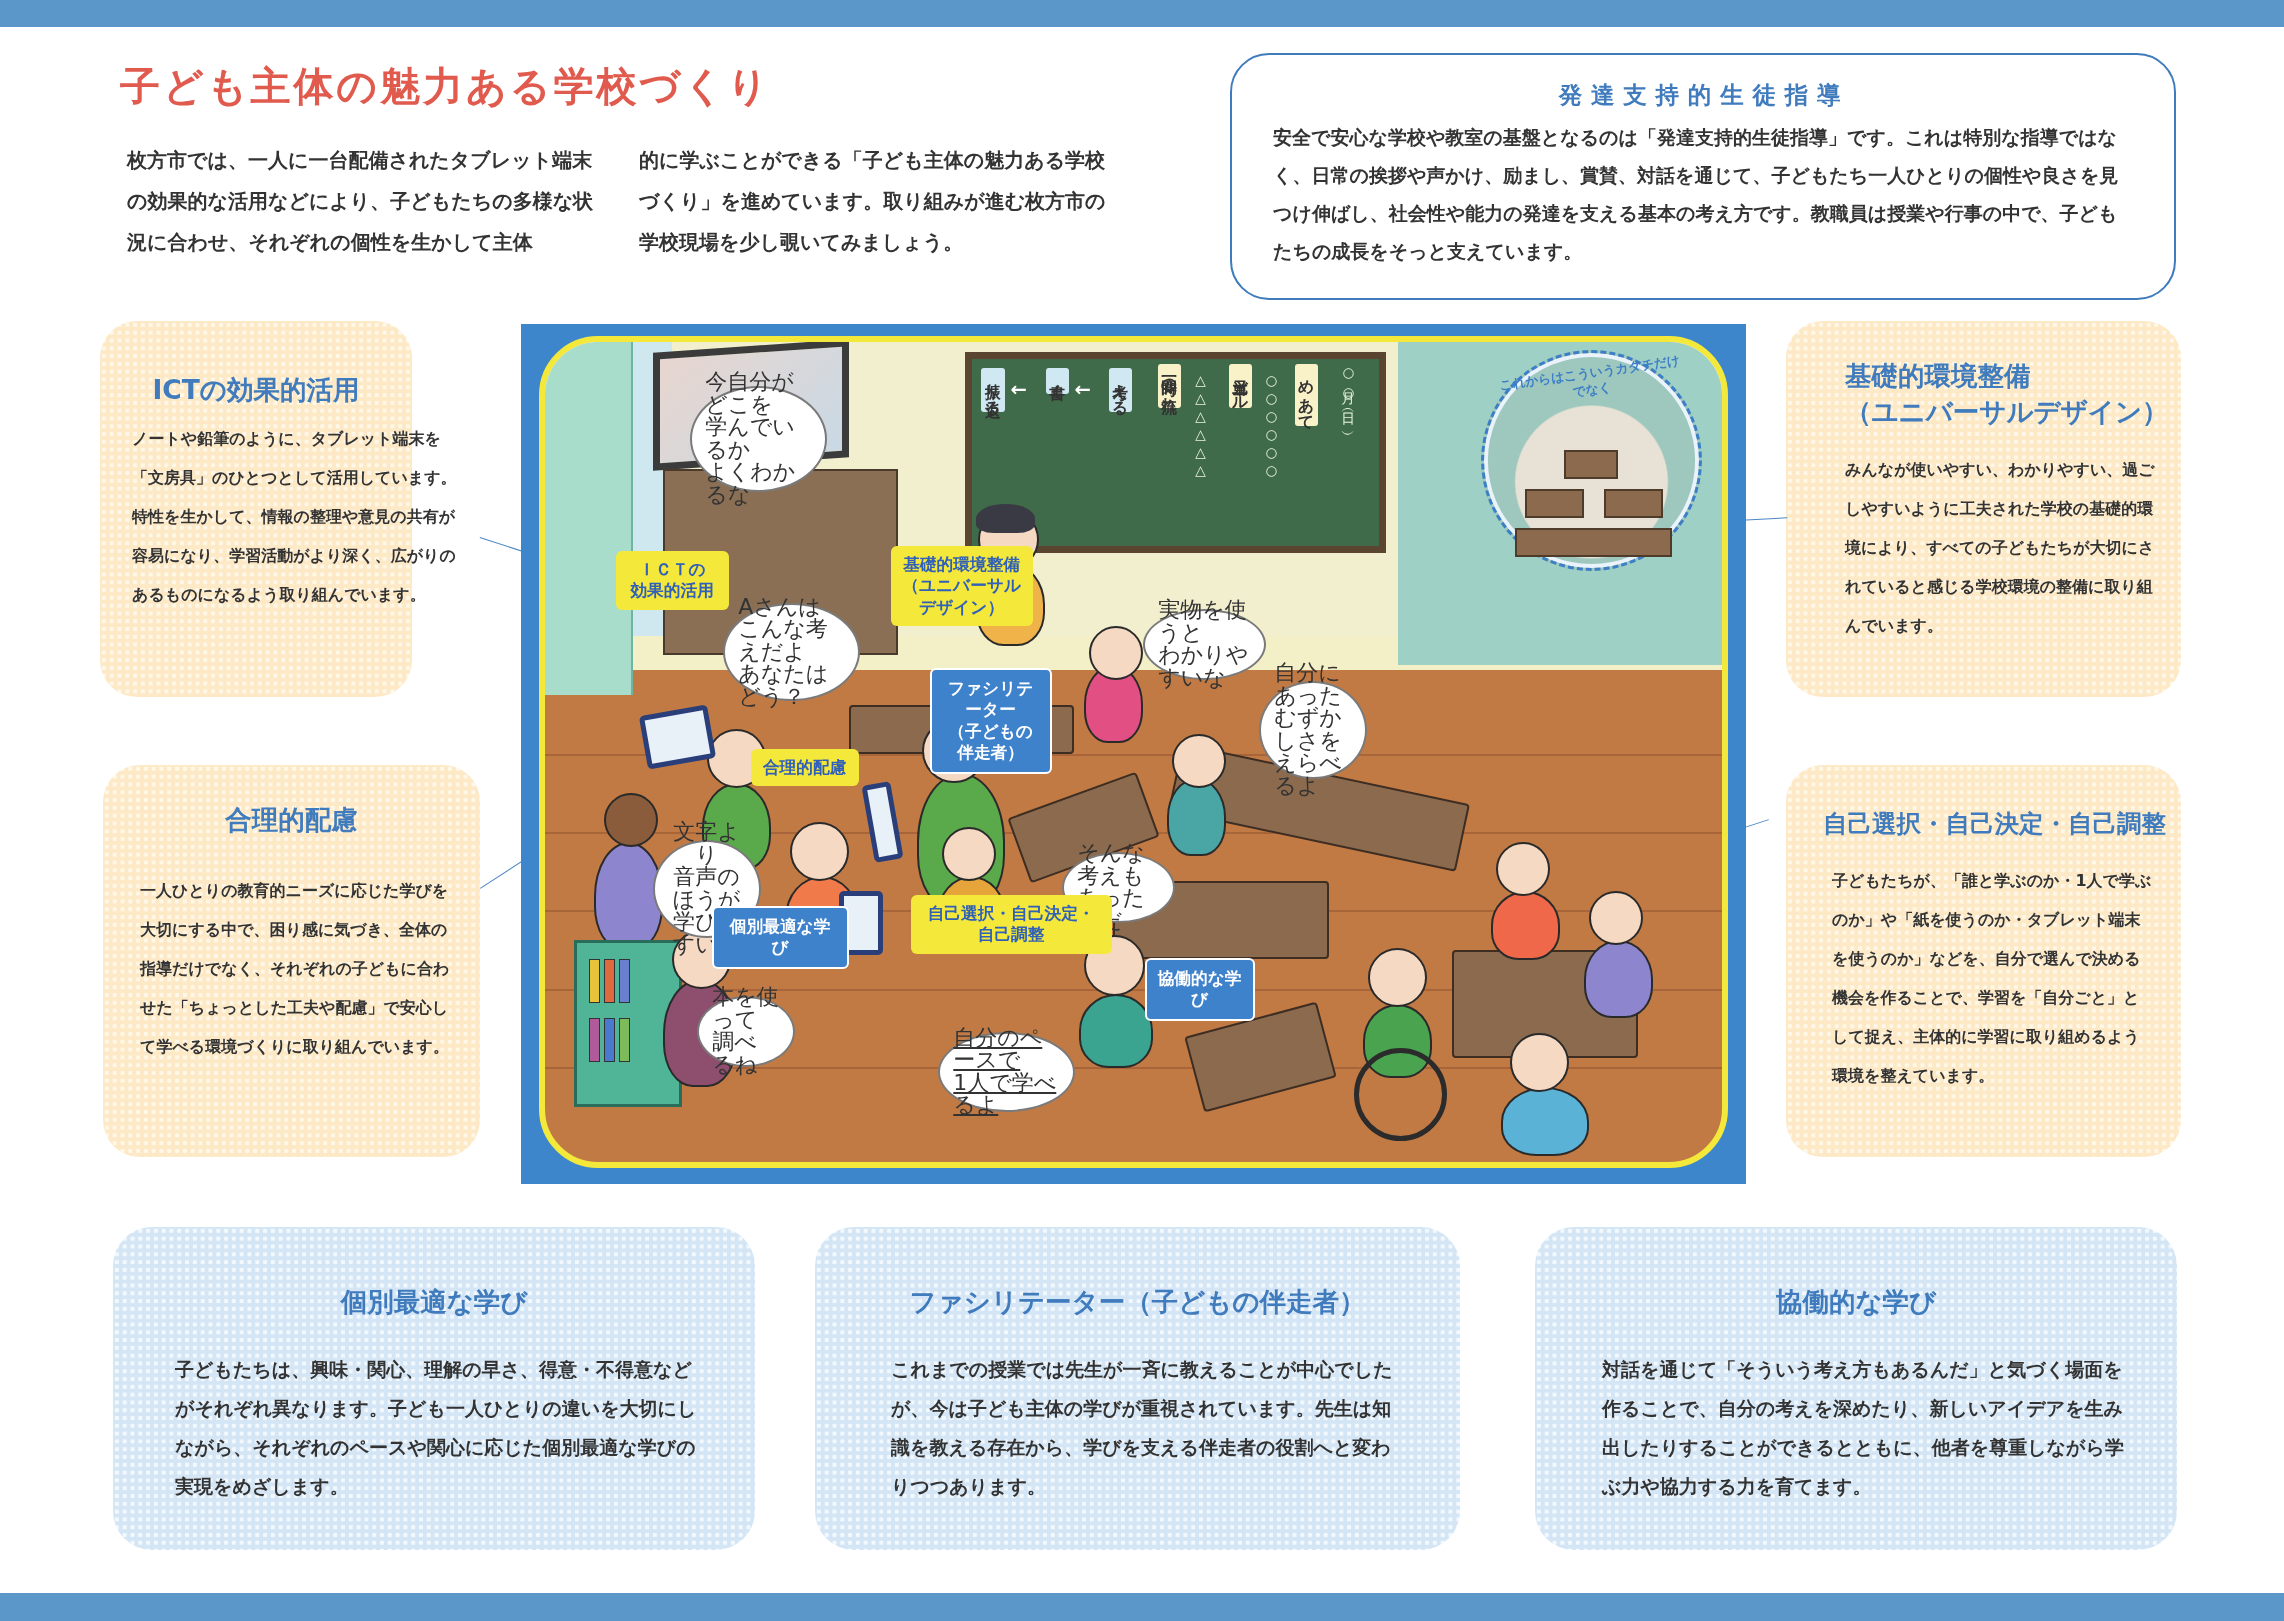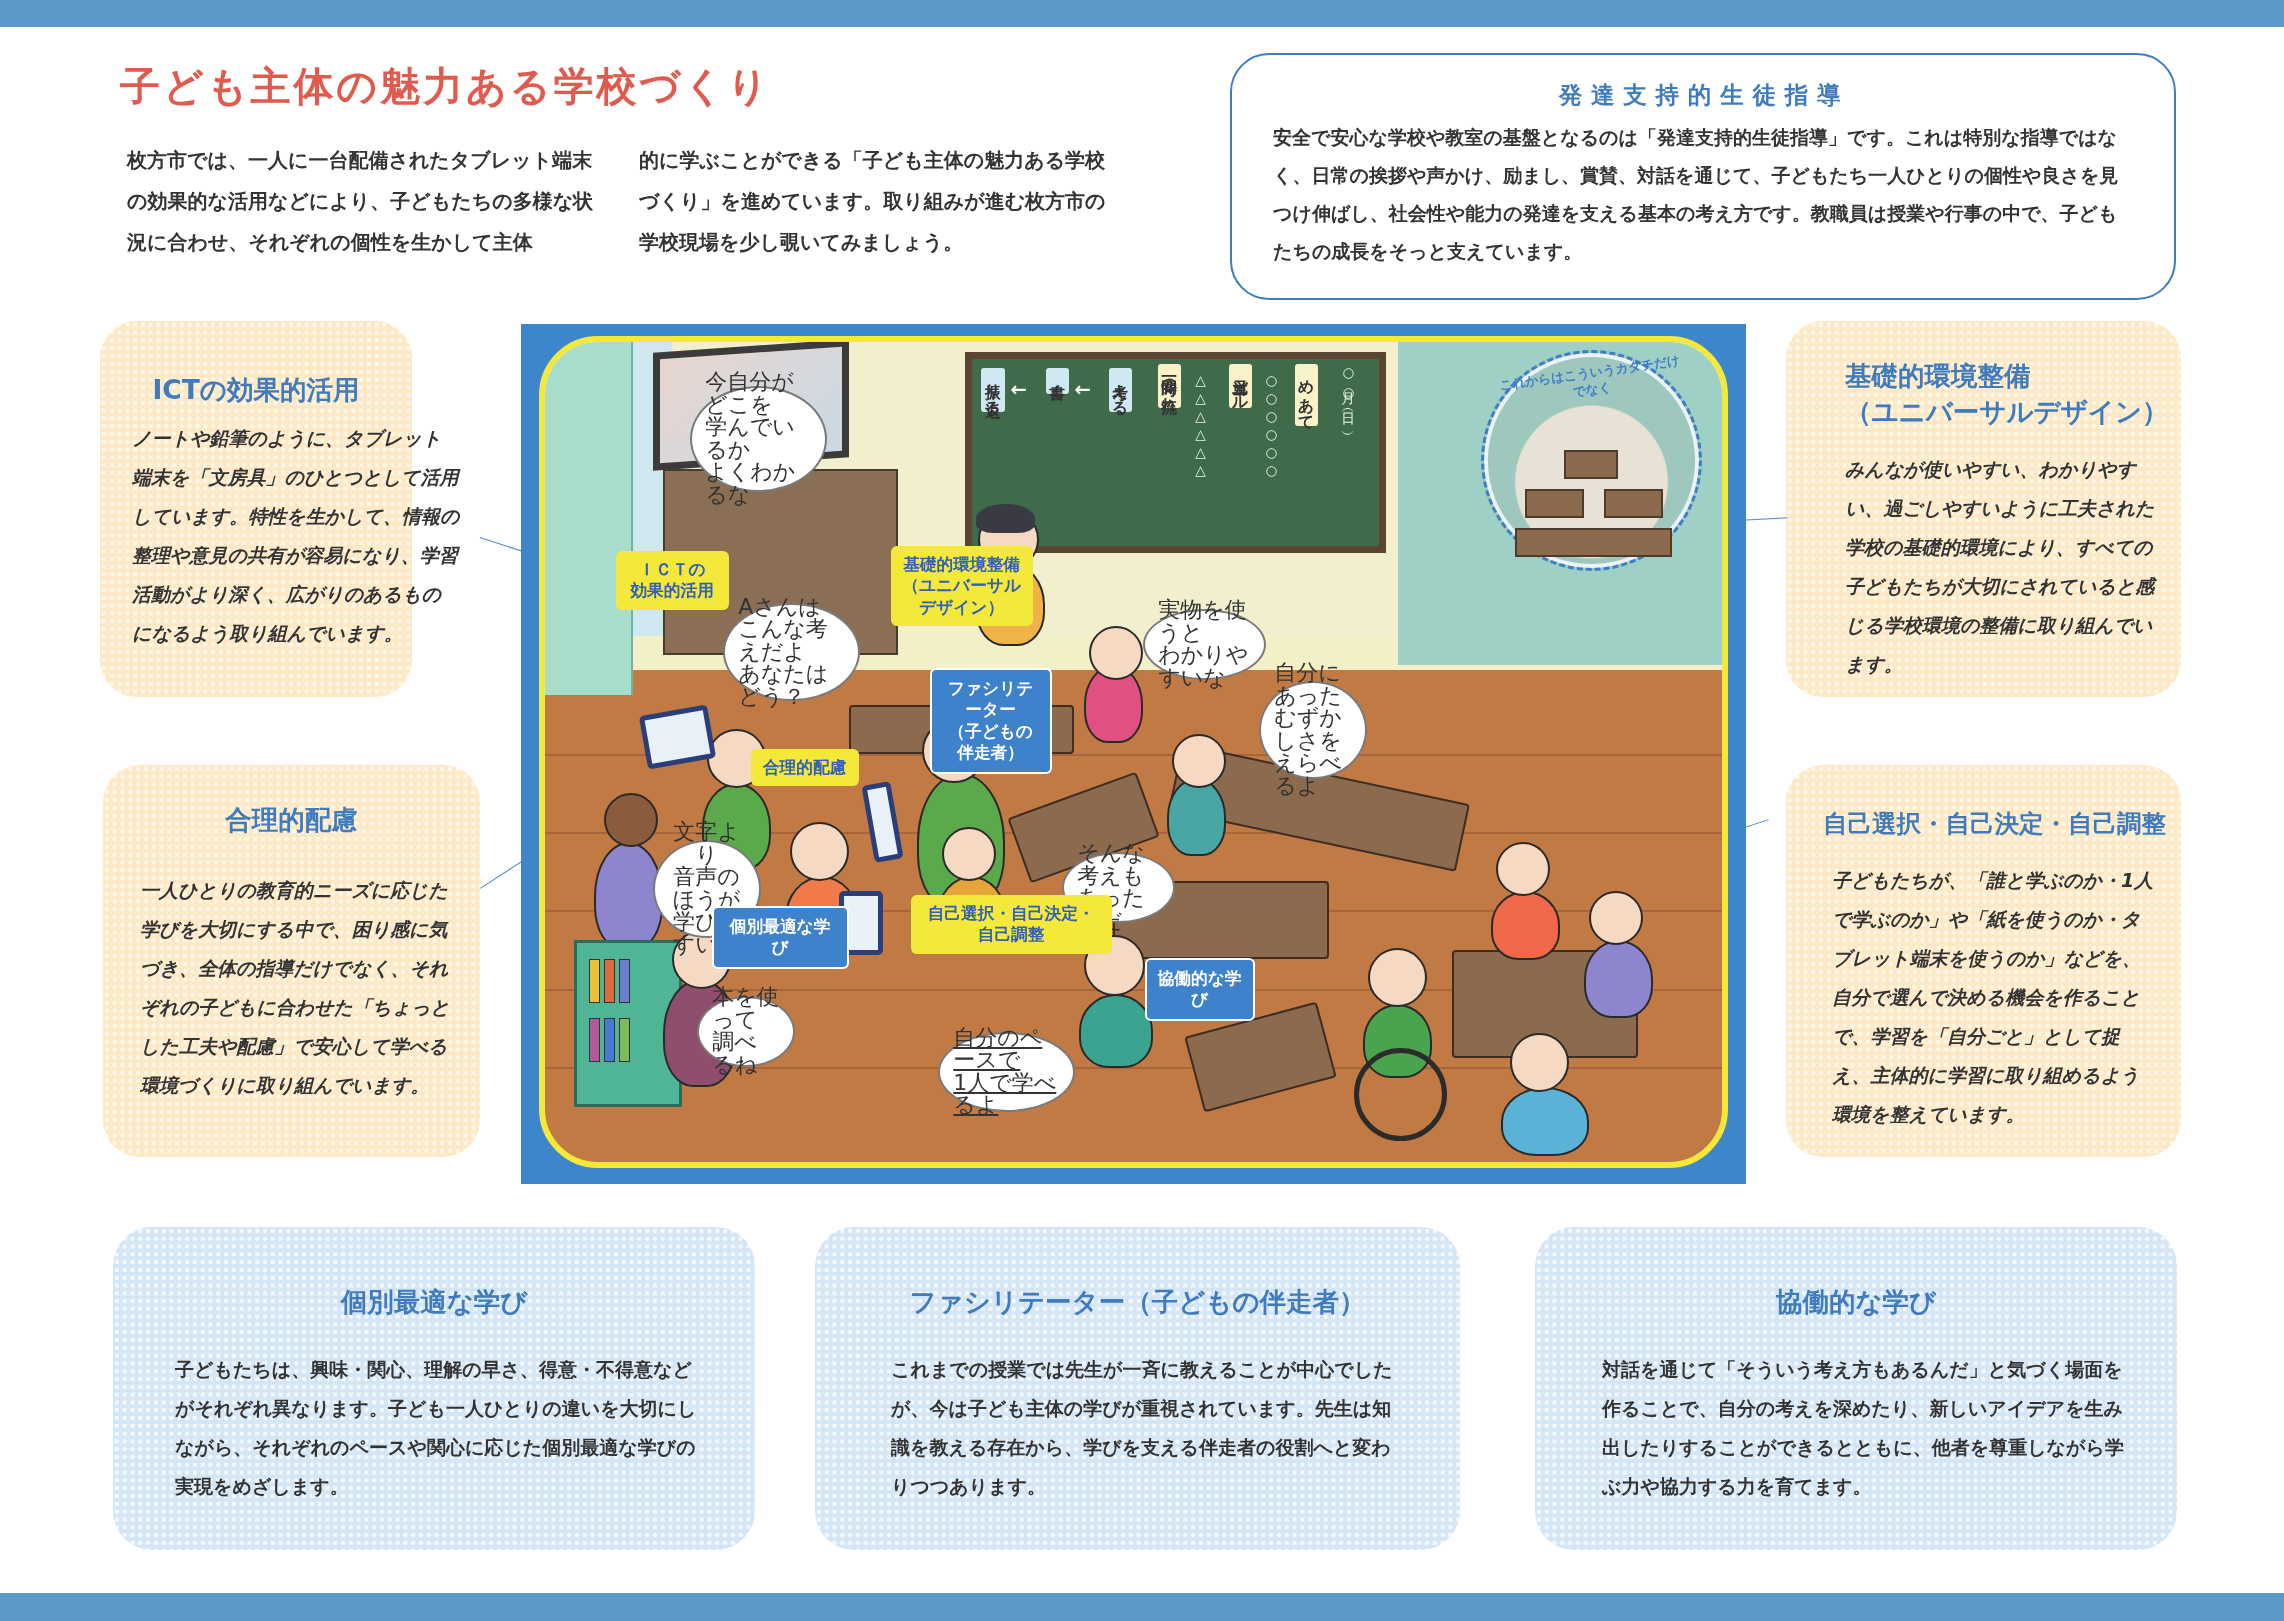--- a/index.html
+++ b/index.html
@@ -35,21 +35,21 @@
   }
 
   .side-box {
     position: absolute; border-radius: 37px; padding: 0;
     background-color: #fde9c6;
     background-image:
       radial-gradient(circle at 50% 50%, #fff7e8 0 2.2px, transparent 2.5px);
     background-size: 7.8px 7.8px;
   }
   .side-box .box-title { position: absolute; font-size: 26.5px; font-weight: bold; color: #3f7bbd; line-height: 35px; }
-  .side-box .box-body { position: absolute; font-size: 19px; font-weight: bold; line-height: 39px; color: #333; font-style: italic; }
+  .side-box .box-body { position: absolute; font-size: 16px; font-weight: bold; line-height: 39px; color: #333; }
 
   .bottom-box {
     position: absolute; top: 1227px; height: 323px; border-radius: 39px;
     background-color: #d4e6f5;
     background-image:
       radial-gradient(circle at 50% 50%, #f2f8fd 0 2.2px, transparent 2.5px);
     background-size: 7.8px 7.8px;
   }
   .bottom-box .box-title {
     position: absolute; top: 57px; left: 0; right: 0; text-align: center;

